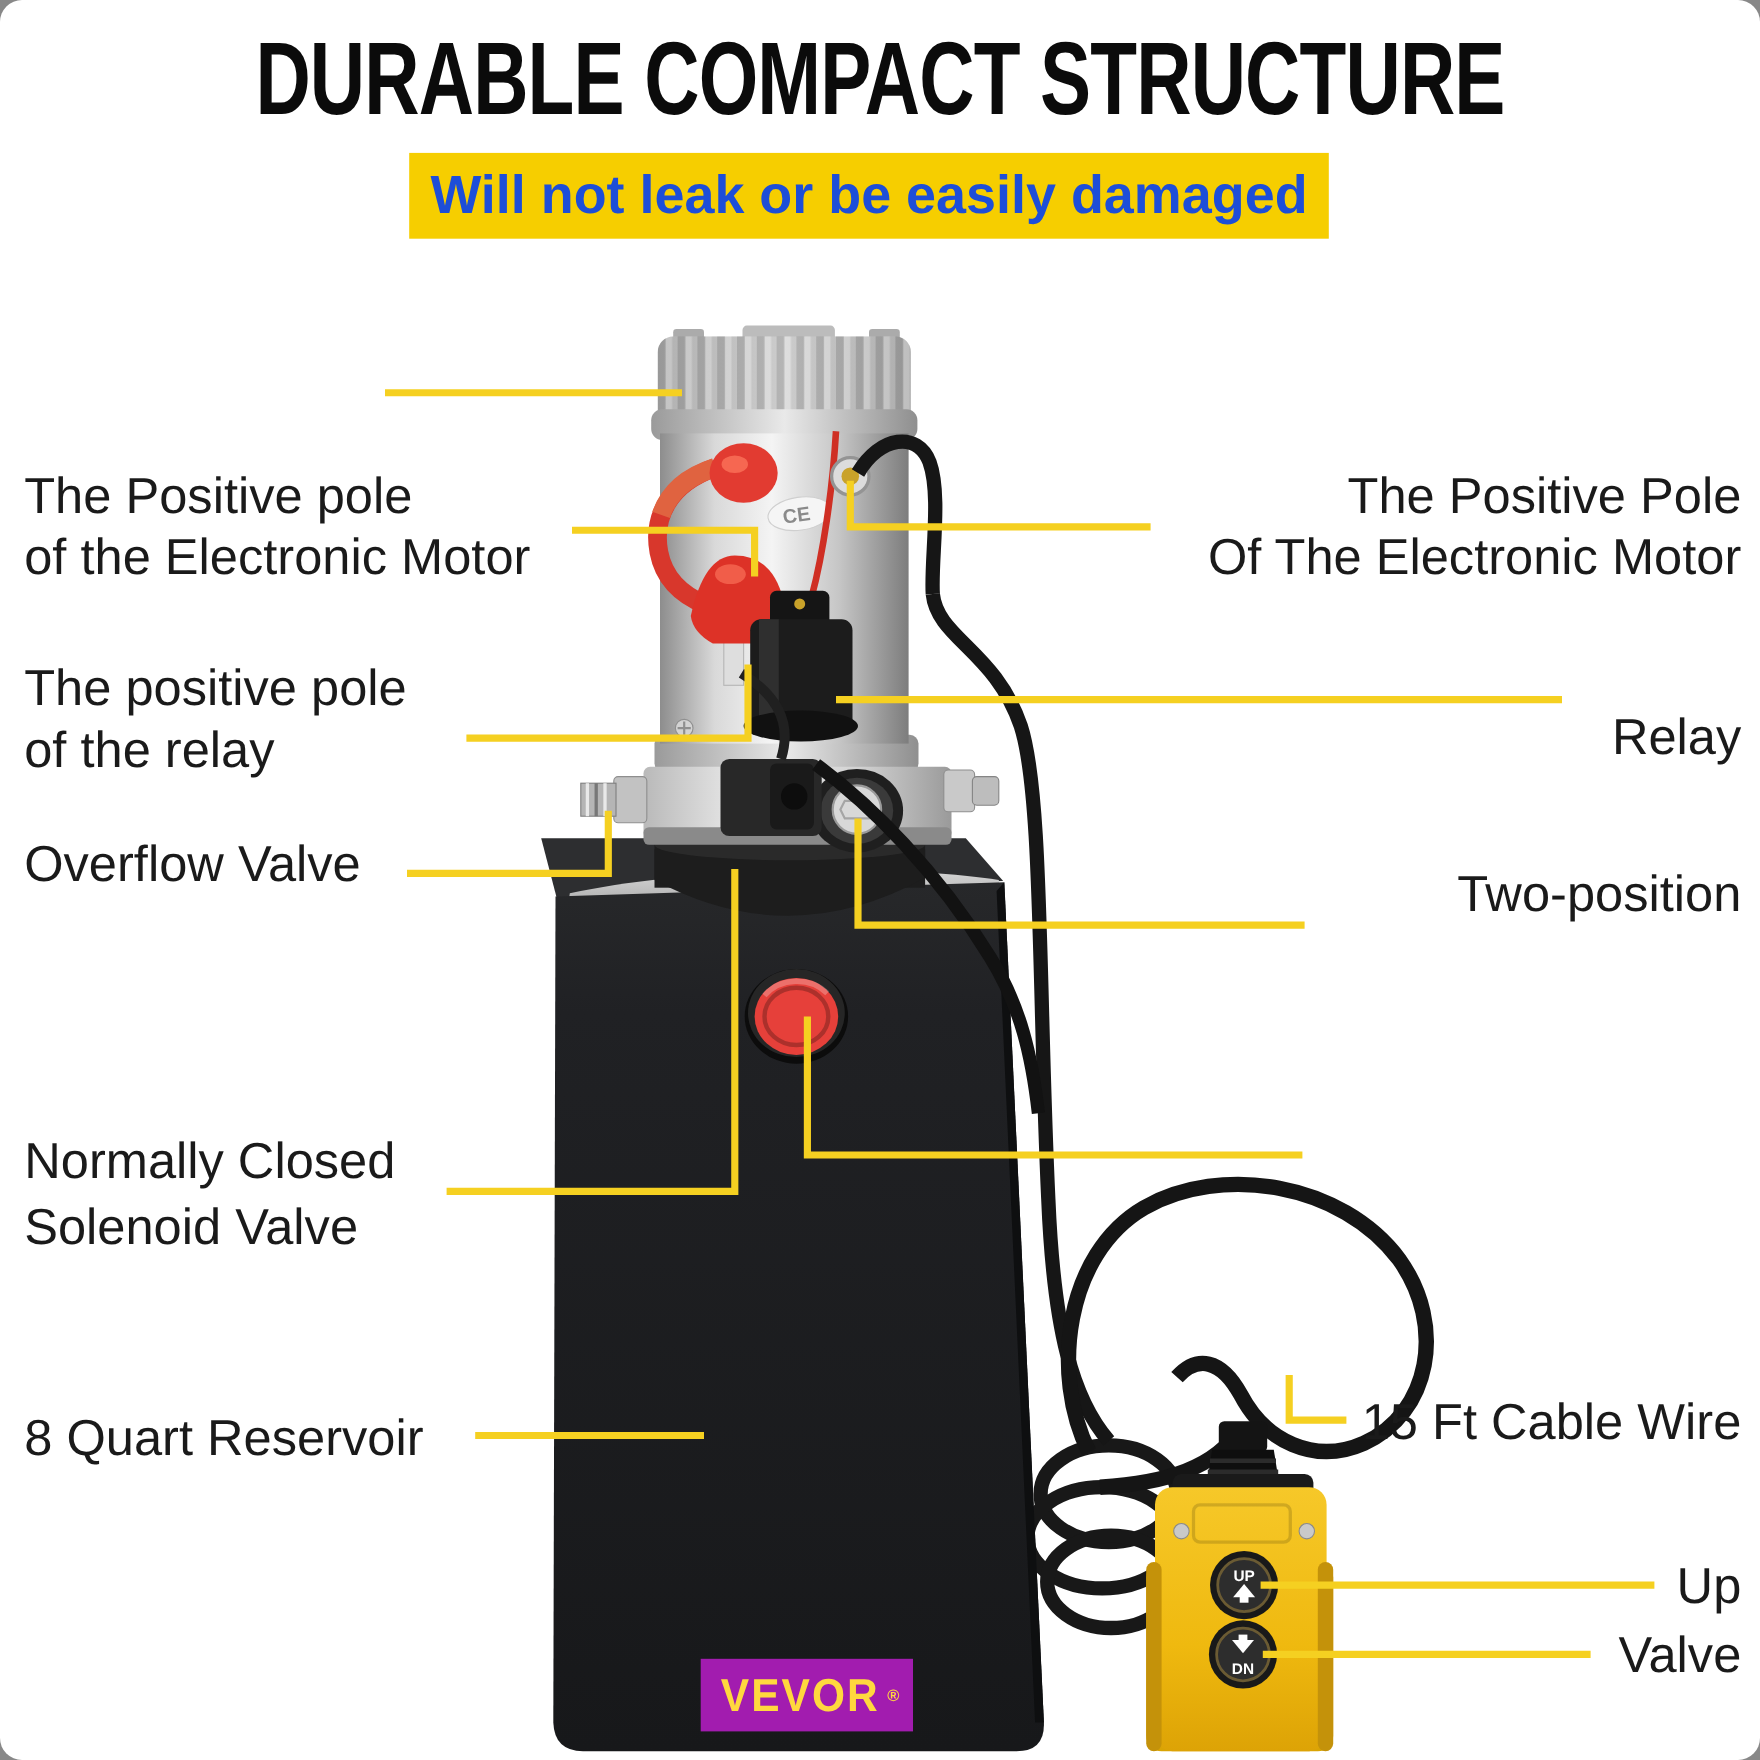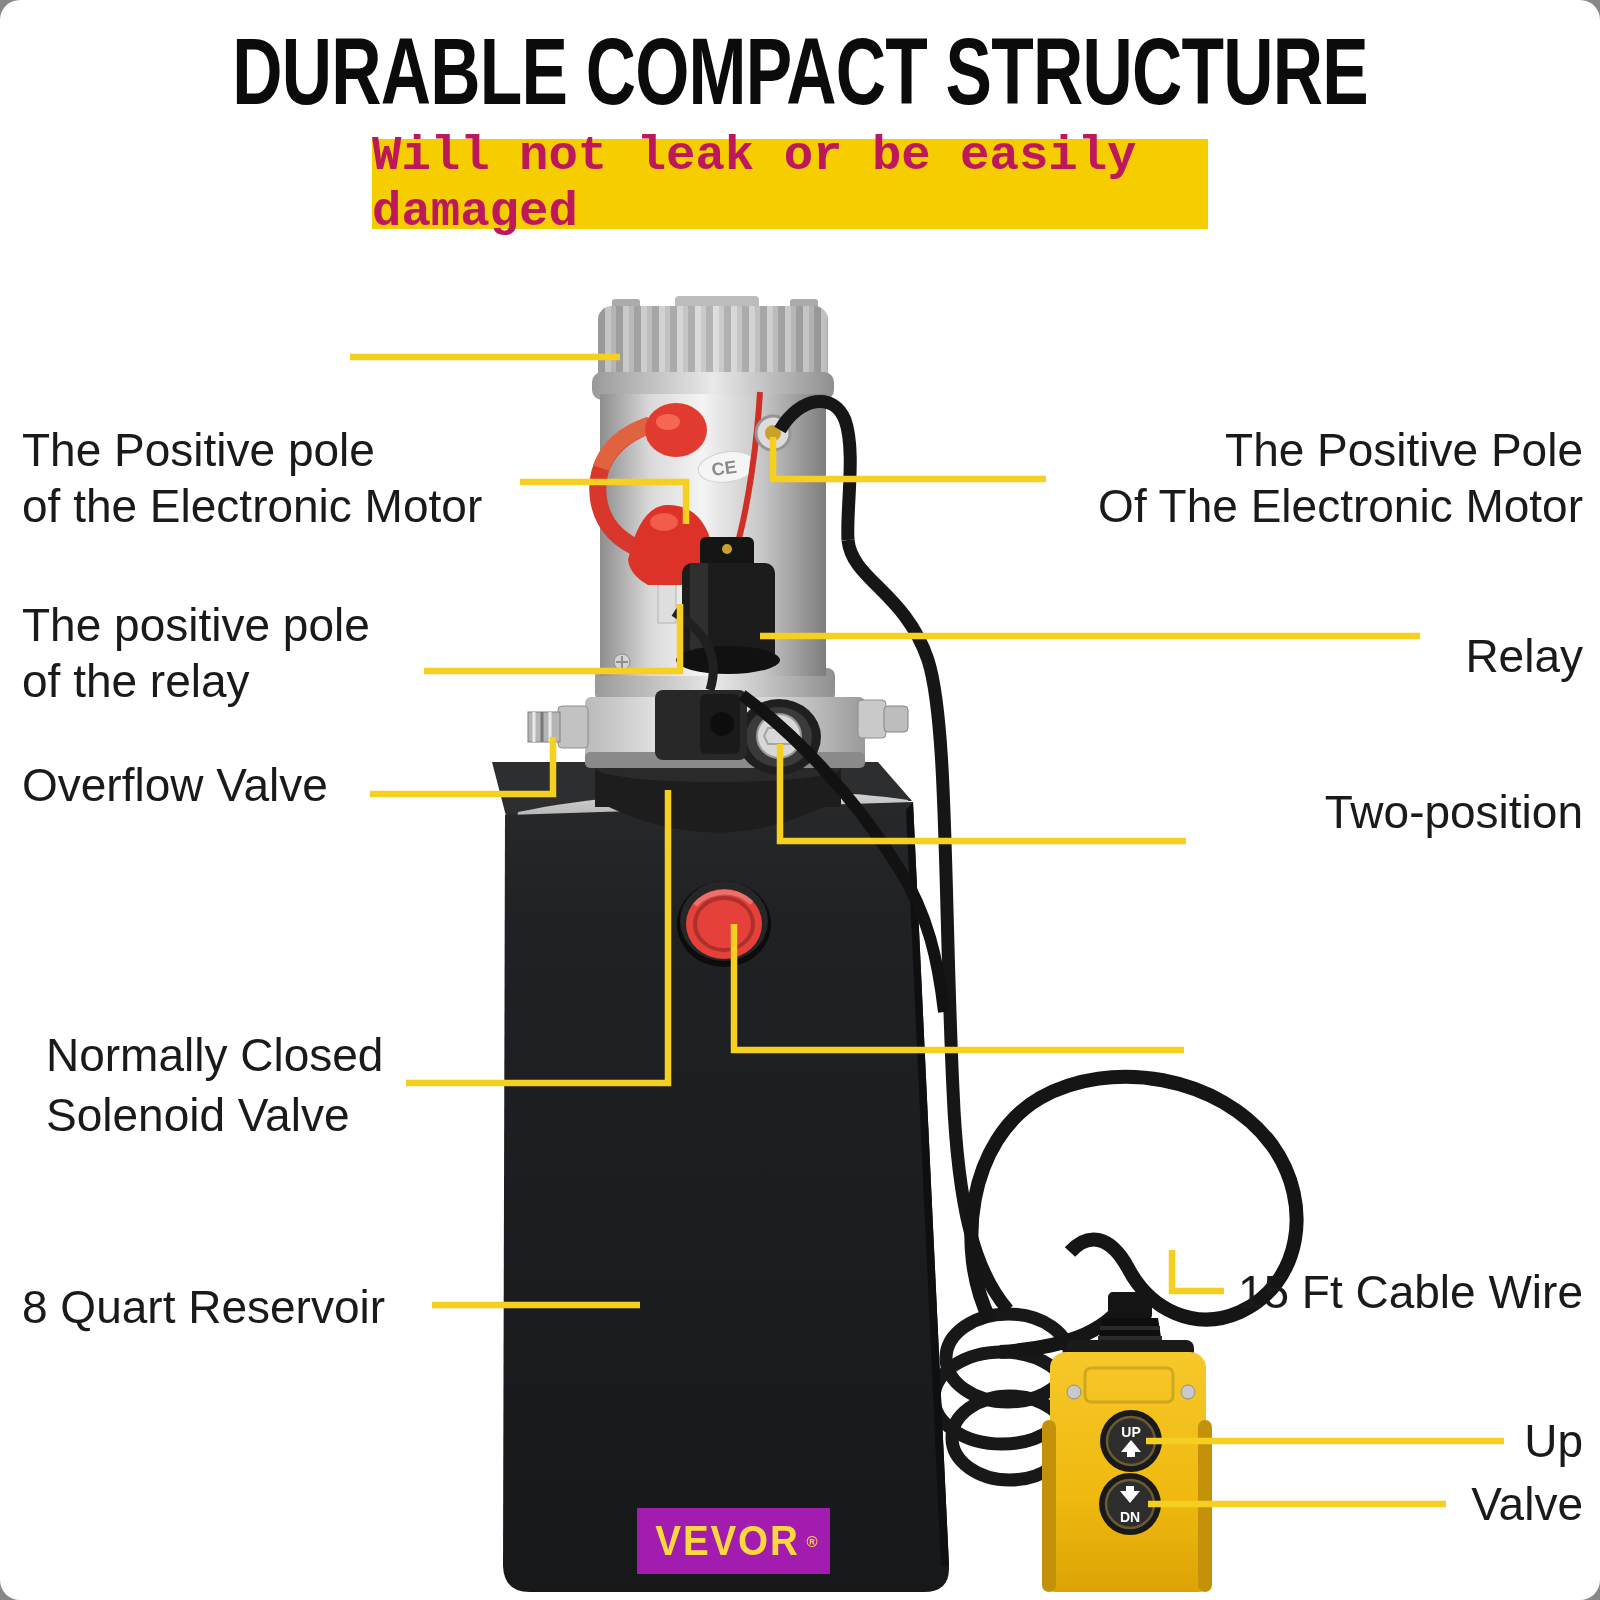--- a/index.html
+++ b/index.html
@@ -15,33 +15,33 @@
     position:relative;width:1600px;height:1600px;background:#ffffff;
     font-family:"Liberation Sans", sans-serif;overflow:hidden;margin:0 auto;border-radius:20px;
   }
   .title{
     position:absolute;left:0;top:22px;width:1600px;height:100px;
     display:flex;align-items:center;justify-content:center;
     font-size:94px;font-weight:800;color:#0b0b0b;letter-spacing:-1px;
     transform:scaleX(.74);transform-origin:50% 50%;white-space:nowrap;
   }
   .banner{
-    position:absolute;left:372px;top:139px;width:836px;height:90px;
+    position:absolute;left:372px;top:139px;width:836px;height:78px;
     background:var(--banner-yellow);
     display:flex;align-items:center;justify-content:center;
-    font-size:49px;font-weight:700;color:#be185d;font-family:Liberation Mono, monospace;
+    font-size:49px;font-weight:700;color:#1d4ed8;
   }
   svg.art{position:absolute;left:0;top:0;}
   .leader{fill:none;stroke:var(--leader-yellow);stroke-width:6.5px;}
   .label{
     position:absolute;color:var(--label-color);font-size:46px;line-height:56px;
     white-space:nowrap;
   }
   .label.right{right:17px;text-align:right;}
-  .label.tall{line-height:60px;margin-left:24px;}
+  .label.tall{line-height:60px;}
   .logo-plate{
     position:absolute;left:637px;top:1508px;width:193px;height:66px;
     background:#a21caf;display:flex;align-items:center;justify-content:center;
   }
   .logo-text{
     color:var(--logo-yellow);font-size:42px;font-weight:800;letter-spacing:2px;
     transform:scaleX(.92);
   }
   .logo-mark{color:var(--logo-yellow);font-size:15px;font-weight:700;vertical-align:18px;}
   .svg-fill-red{fill:var(--filler-red);}
@@ -280,21 +280,21 @@
     <div>Solenoid Valve</div>
   </div>
   <div class="label" style="left:22px;top:1279px">
     <div>8 Quart Reservoir</div>
   </div>
 
   <div class="label right" style="top:422px">
     <div>The Positive Pole</div>
     <div>Of The Electronic Motor</div>
   </div>
-  <div class="label right" style="top:628px">
+  <div class="label right" style="top:641px">
     <div>Relay</div>
   </div>
   <div class="label right" style="top:784px">
     <div>Two-position</div>
   </div>
   <div class="label right" style="top:1264px">
     <div>15 Ft Cable Wire</div>
   </div>
   <div class="label right" style="top:1413px">
     <div>Up</div>

